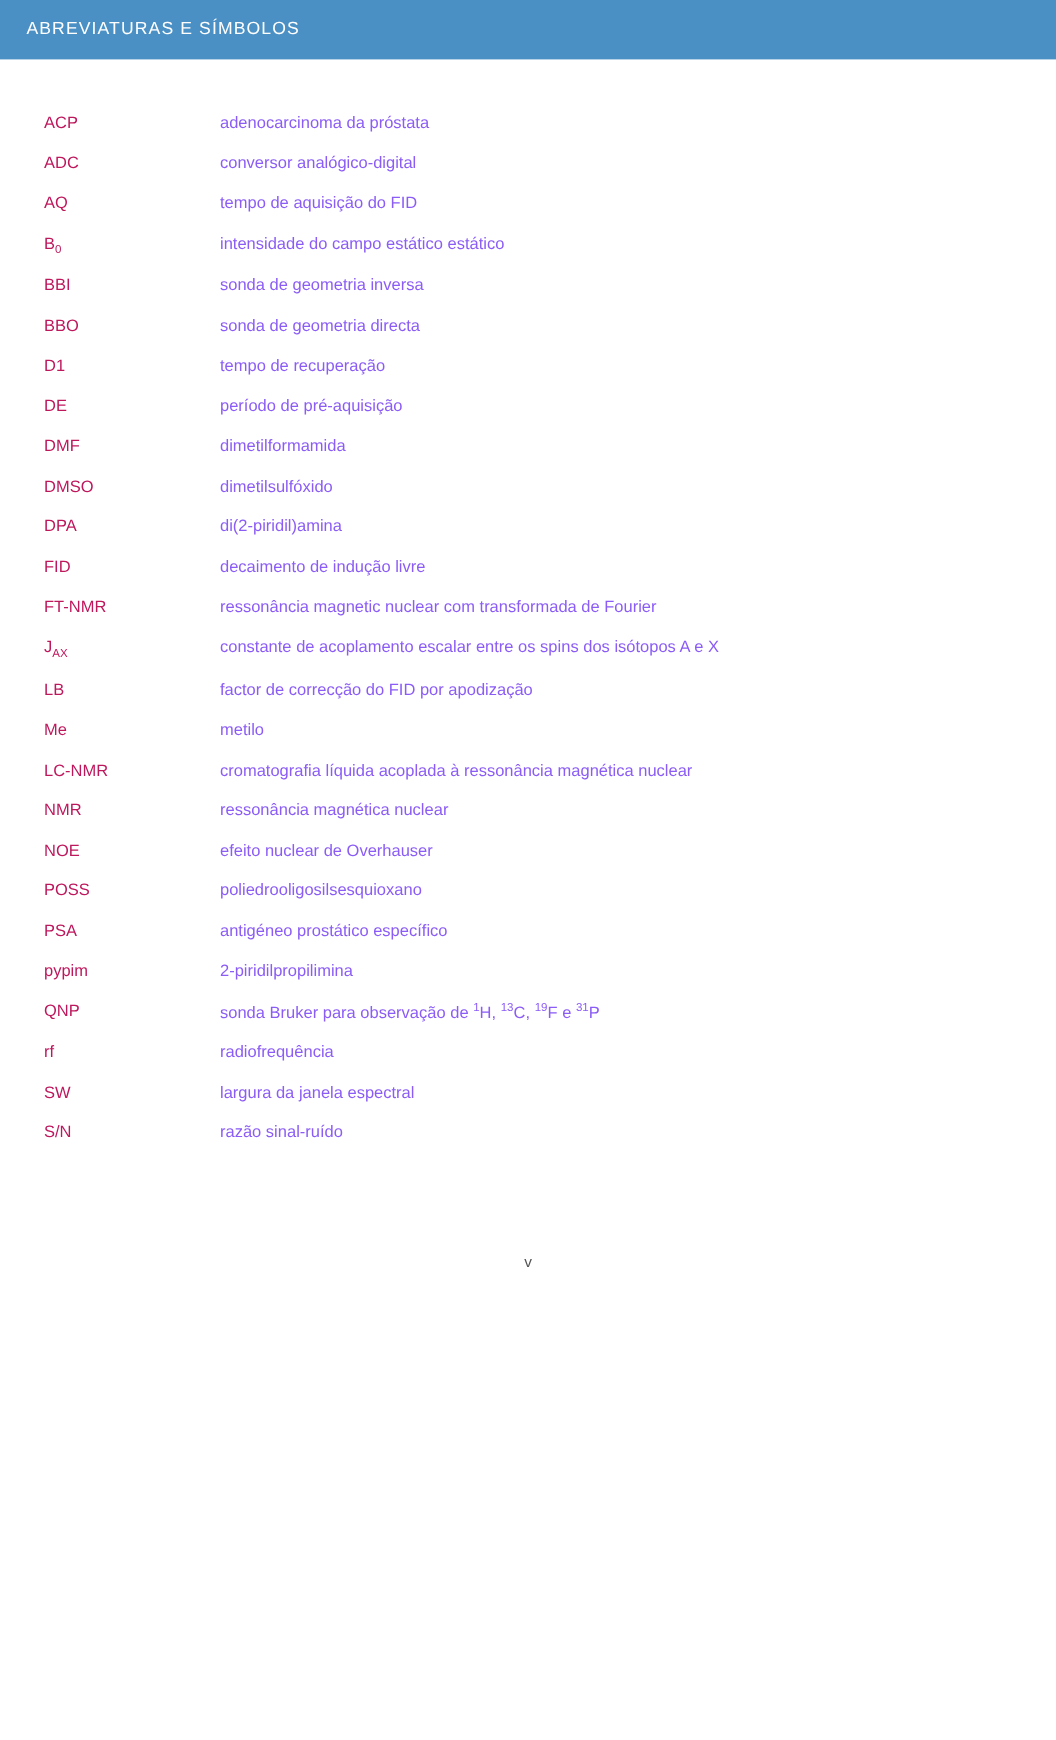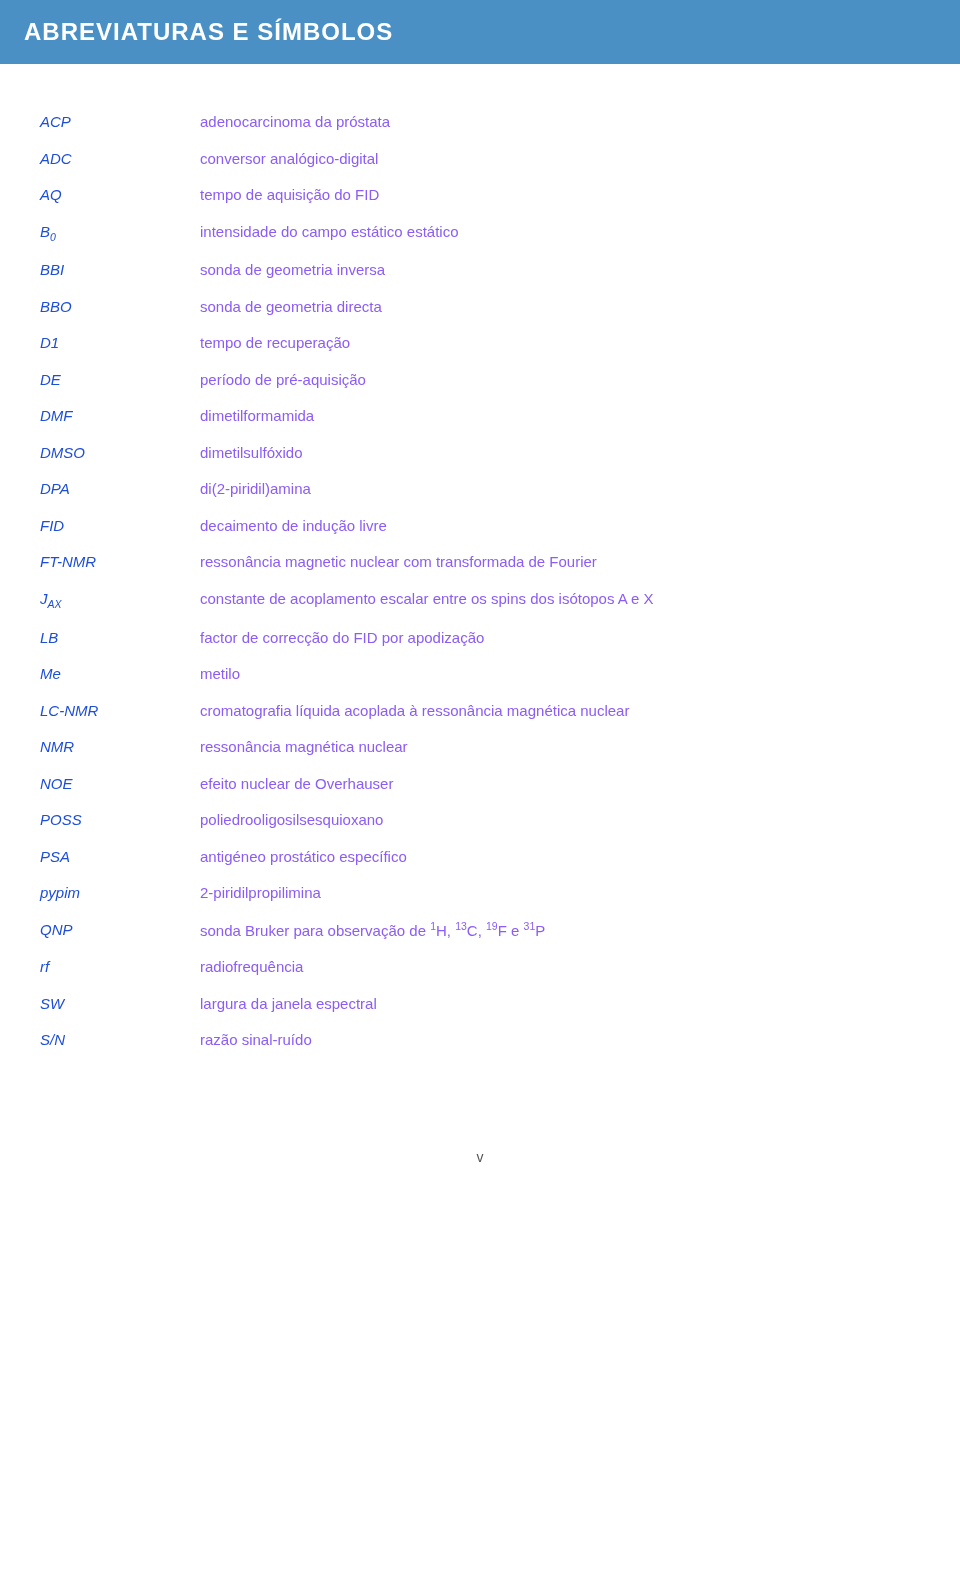--- a/index.html
+++ b/index.html
@@ -18,22 +18,22 @@
     }
 
     .header-banner {
       background: #4a90c4;
       padding: 18px 24px;
       margin-bottom: 40px;
     }
 
     .header-banner h1 {
       color: #ffffff;
-      font-size: 24px;
-      font-weight: bold;
+      font-size: 16px;
+      font-weight: normal;
       letter-spacing: 1px;
     }
 
     .content {
       padding: 0 40px 60px 40px;
     }
 
     .abbr-table {
       width: 100%;
       border-collapse: collapse;
@@ -41,23 +41,22 @@
 
     .abbr-table tr td {
       padding: 7px 10px 7px 0;
       vertical-align: top;
       line-height: 1.5;
     }
 
     .abbr-table td.abbr-key {
       width: 160px;
       font-weight: normal;
-      color: #1d4ed8;
+      color: #be185d;
       white-space: nowrap;
-      font-style: italic;
     }
 
     .abbr-table td.abbr-val {
       color: #8b5cf6;
     }
 
     sup {
       font-size: 0.7em;
       vertical-align: super;
     }

